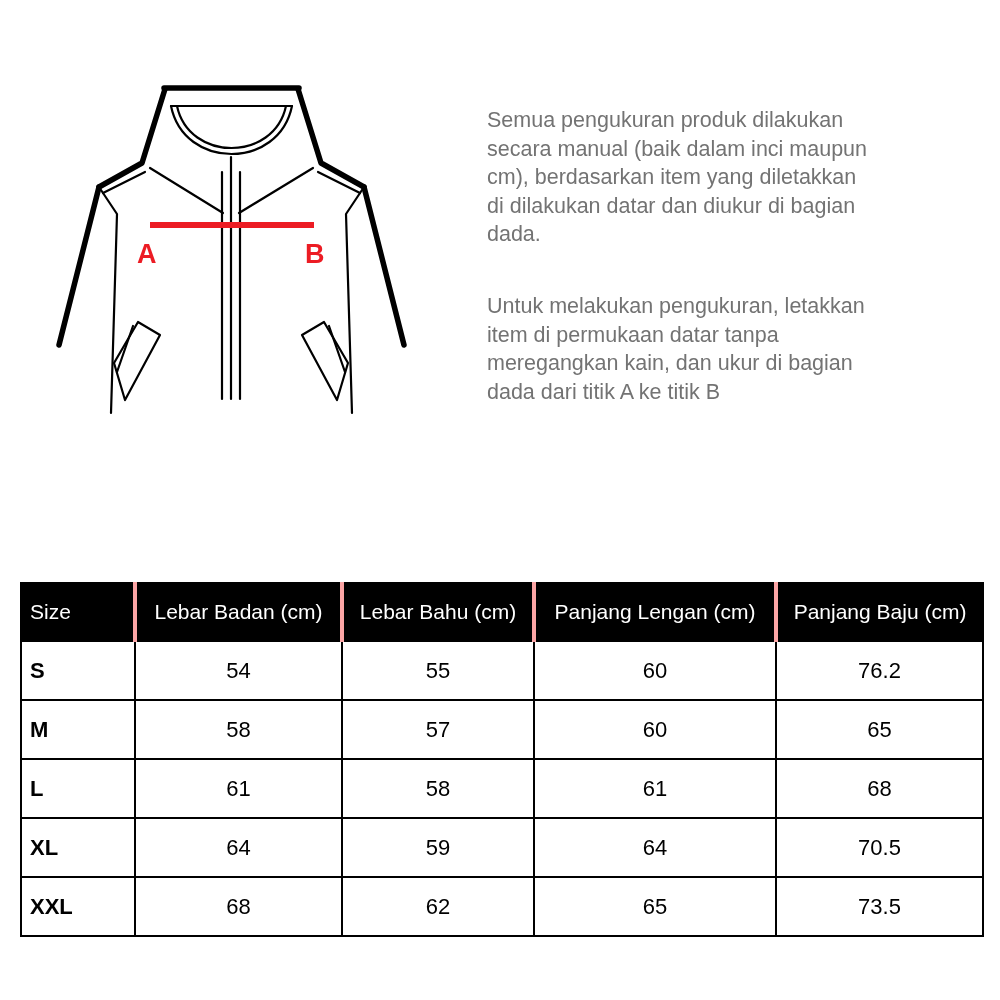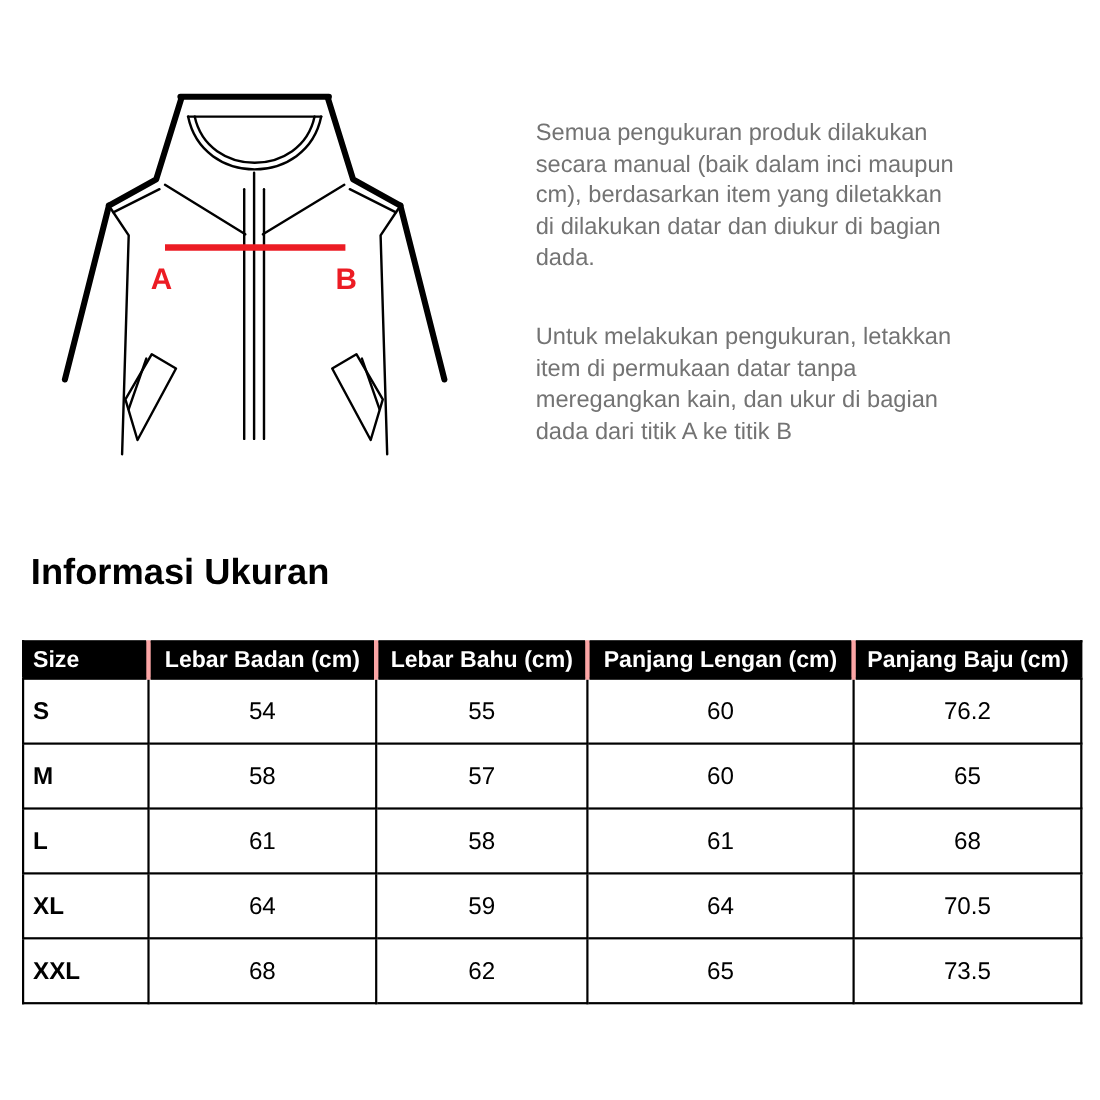--- a/index.html
+++ b/index.html
@@ -60,26 +60,26 @@
     width: 962px;
     border-collapse: collapse;
     table-layout: fixed;
     border: 2px solid #000;
     font-family: "Liberation Sans", "DejaVu Sans", sans-serif;
   }
   .size-table thead th {
     background: #000000;
     color: #ffffff;
     font-size: 21px;
-    font-weight: 700;
+    font-weight: 400;
     height: 34px;
     text-align: center;
     vertical-align: middle;
     border: none;
-    padding: 4px 4px;
+    padding: 16px 4px;
   }
   .size-table thead th + th { border-left: 4px solid #fca5a5; }
   .size-table thead th.col-size { text-align: left; padding-left: 8px; }
   .size-table tbody th, .size-table tbody td {
     border: 2px solid #000000;
     height: 59px;
     font-size: 22px;
     vertical-align: middle;
     background: #ffffff;
     color: #000000;
@@ -152,21 +152,20 @@
       <div>dada.</div>
     </div>
     <div class="para2">
       <div>Untuk melakukan pengukuran, letakkan</div>
       <div>item di permukaan datar tanpa</div>
       <div>meregangkan kain, dan ukur di bagian</div>
       <div>dada dari titik A ke titik B</div>
     </div>
   </div>
 
-  <div class="section-title">Informasi Ukuran</div>
 
   <table class="size-table">
     <colgroup>
       <col style="width:114px">
         <col style="width:207px">
         <col style="width:192px">
         <col style="width:242px">
         <col style="width:207px">
     </colgroup>
     <thead>

